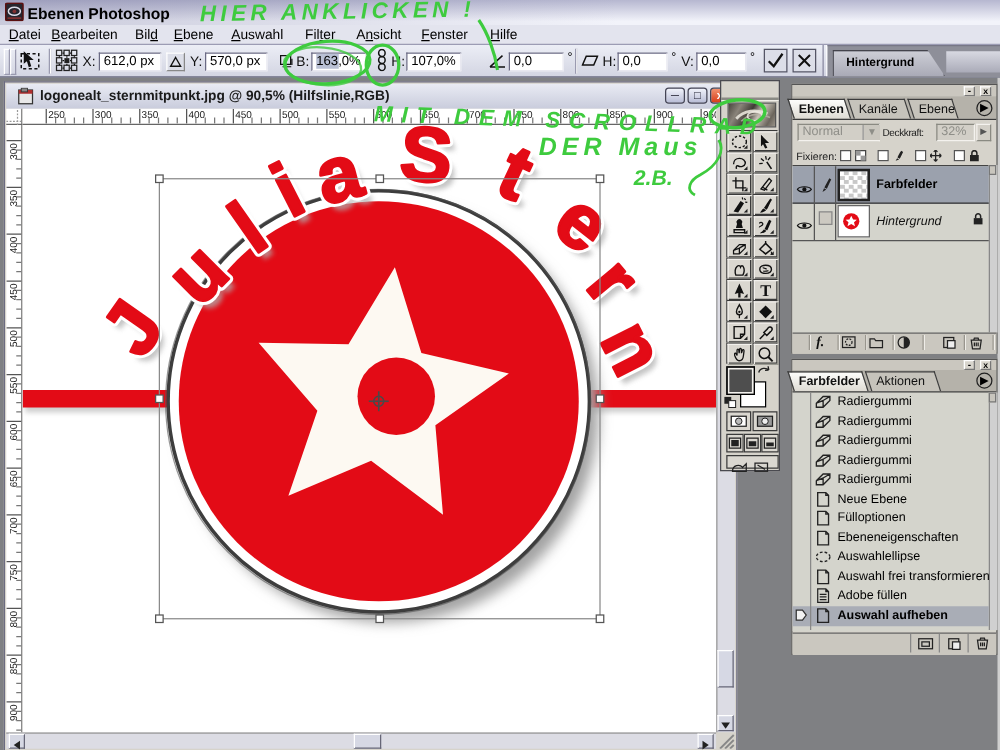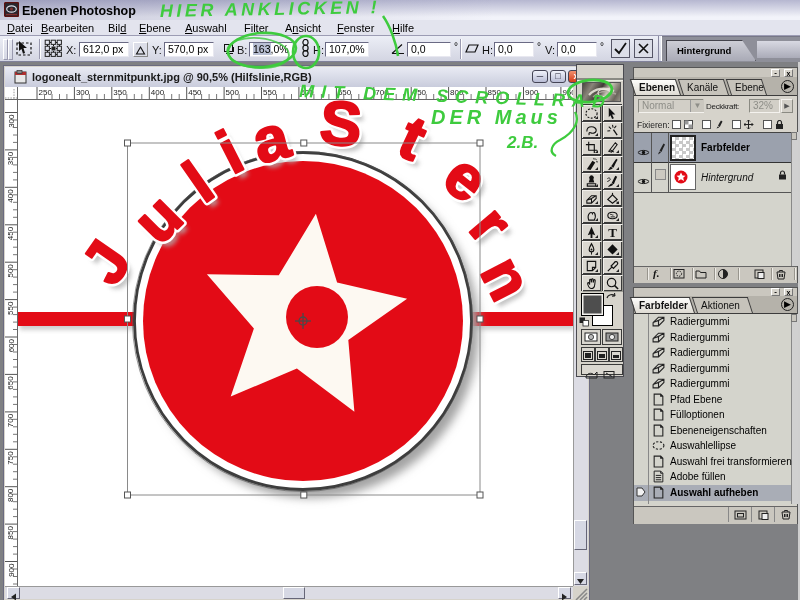--- a/index.html
+++ b/index.html
@@ -716,21 +716,21 @@
       <path d="M1 7 L6 2 L11 2 L11 5 L6 10 L1 10 Z M6 10 L6 5 L1 7 M6 5 L11 2" stroke="#222" stroke-width="1" fill="none"></path>
     </svg>
     <div style="position:absolute;left:36px;top:74.5px;font:normal 10px 'Liberation Sans';color:#000;white-space:nowrap">Radiergummi</div>
     <svg width="13" height="13" style="position:absolute;left:18px;top:89.0px" viewBox="0 0 12 12">
       <path d="M1 7 L6 2 L11 2 L11 5 L6 10 L1 10 Z M6 10 L6 5 L1 7 M6 5 L11 2" stroke="#222" stroke-width="1" fill="none"></path>
     </svg>
     <div style="position:absolute;left:36px;top:90.0px;font:normal 10px 'Liberation Sans';color:#000;white-space:nowrap">Radiergummi</div>
     <svg width="13" height="13" style="position:absolute;left:18px;top:104.5px" viewBox="0 0 12 12">
       <path d="M2 1 L8 1 L10 3 L10 11 L2 11 Z M8 1 L8 3 L10 3" stroke="#222" stroke-width="1" fill="none"></path>
     </svg>
-    <div style="position:absolute;left:36px;top:105.5px;font:normal 10px 'Liberation Sans';color:#000;white-space:nowrap">Pfad Ebene</div>
+    <div style="position:absolute;left:36px;top:105.5px;font:normal 10px 'Liberation Sans';color:#000;white-space:nowrap">Neue Ebene</div>
     <svg width="13" height="13" style="position:absolute;left:18px;top:120.0px" viewBox="0 0 12 12">
       <path d="M2 1 L8 1 L10 3 L10 11 L2 11 Z M8 1 L8 3 L10 3" stroke="#222" stroke-width="1" fill="none"></path>
     </svg>
     <div style="position:absolute;left:36px;top:121.0px;font:normal 10px 'Liberation Sans';color:#000;white-space:nowrap">Fülloptionen</div>
     <svg width="13" height="13" style="position:absolute;left:18px;top:135.5px" viewBox="0 0 12 12">
       <path d="M2 1 L8 1 L10 3 L10 11 L2 11 Z M8 1 L8 3 L10 3" stroke="#222" stroke-width="1" fill="none"></path>
     </svg>
     <div style="position:absolute;left:36px;top:136.5px;font:normal 10px 'Liberation Sans';color:#000;white-space:nowrap">Ebeneneigenschaften</div>
     <svg width="13" height="13" style="position:absolute;left:18px;top:151.0px" viewBox="0 0 12 12">
       <ellipse cx="6" cy="6" rx="5" ry="3.5" fill="none" stroke="#222" stroke-width="1" stroke-dasharray="2 1.5"></ellipse>

